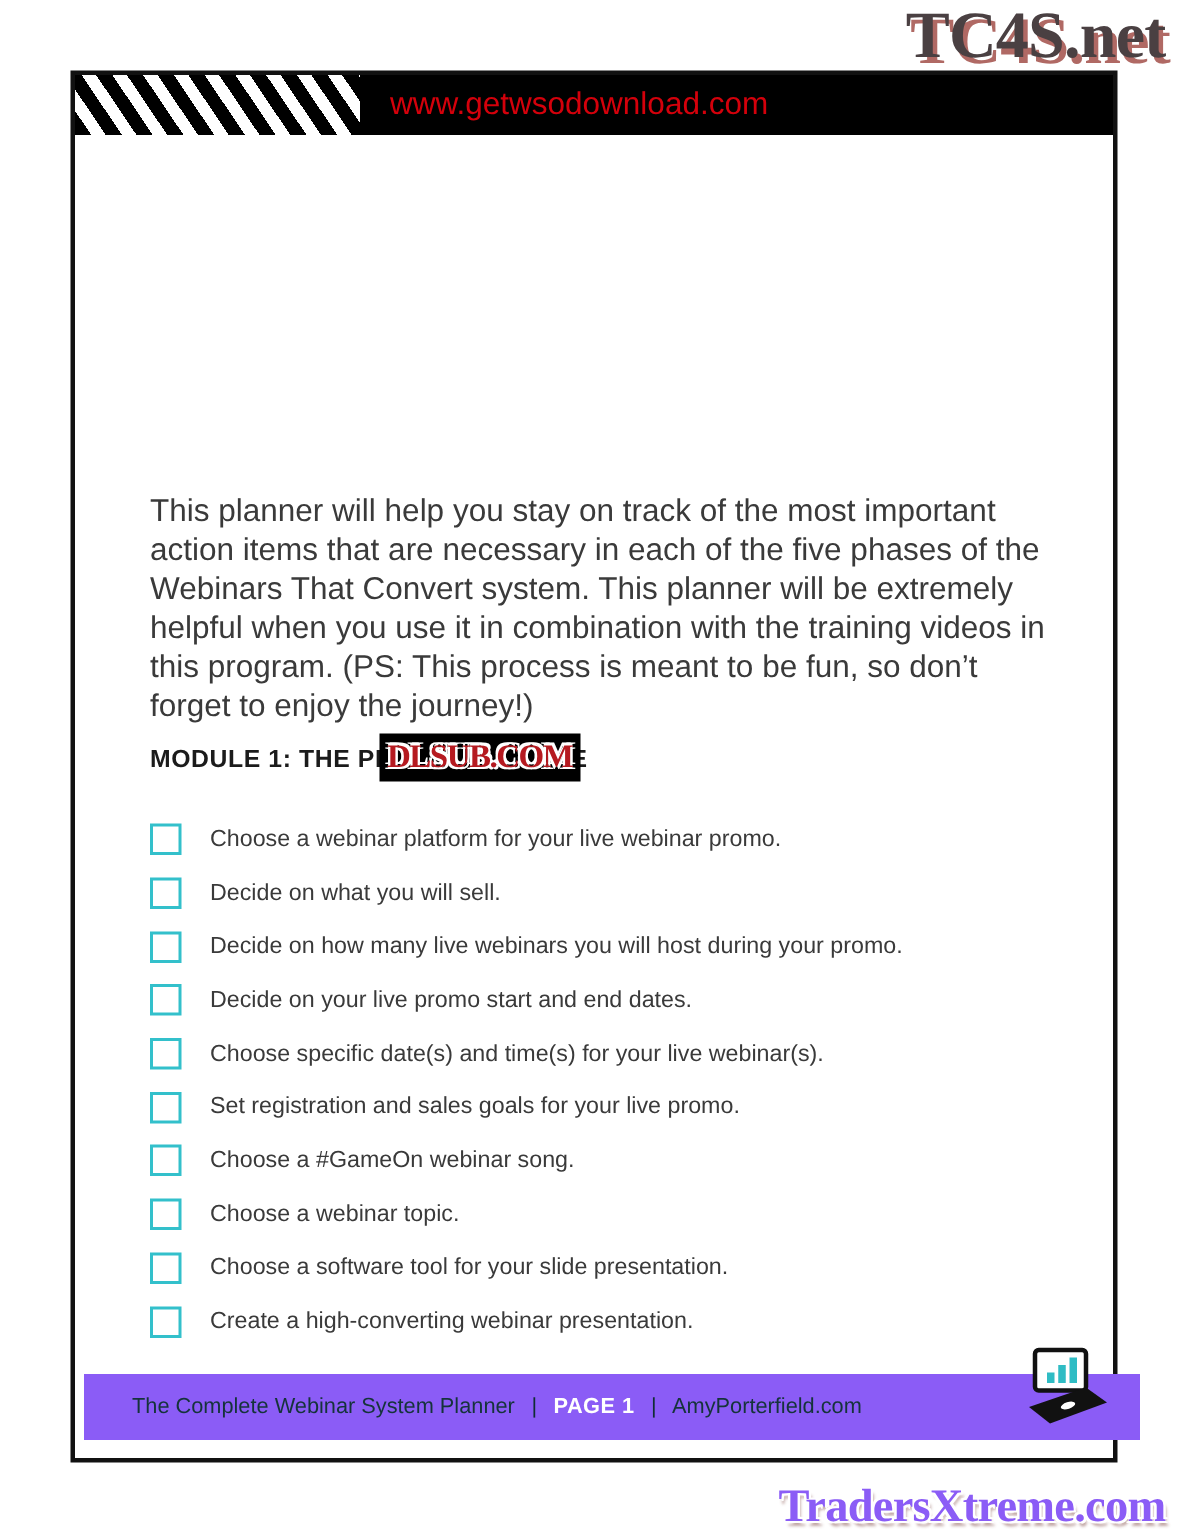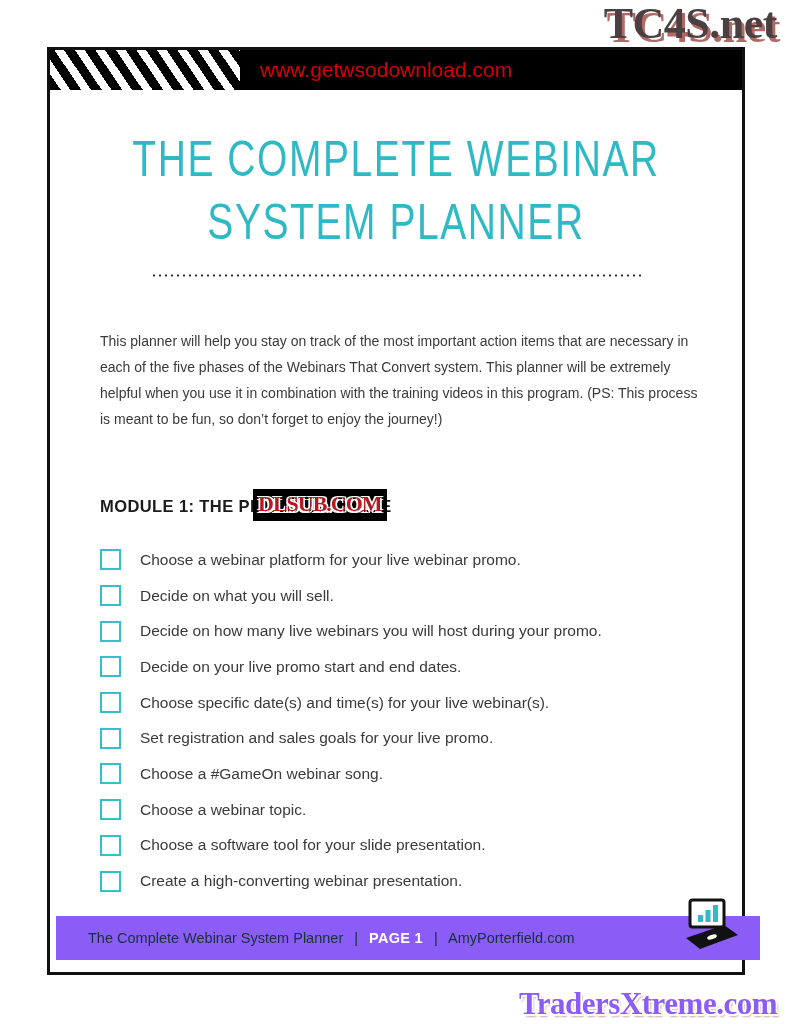--- a/index.html
+++ b/index.html
@@ -80,21 +80,21 @@
     width:490px; height:3px;
     background-image:radial-gradient(circle, #2b2b2b 1px, rgba(0,0,0,0) 1.2px);
     background-size:6px 3px;
     background-repeat:repeat-x;
   }
 
   
   #intro-paragraph{
     position:absolute;
     left:50px; top:278px; width:600px;
-    font-size:14px;
+    font-size:21px;
     line-height:26px;
     color:#3a3a3a;
   }
 
   
   #module-heading{
     position:absolute;
     left:50px; top:447px;
     font-size:16.5px;
     font-weight:bold;
@@ -195,25 +195,20 @@
 
 <div id="tc4s-watermark">TC4S.net</div>
 
 <div id="page-sheet">
 
   <div id="header-bar">
     <div id="hatch-block"></div>
     <div id="header-url">www.getwsodownload.com</div>
   </div>
 
-  <div id="title-block">
-    <div class="doc-title-line">THE COMPLETE WEBINAR</div>
-    <div class="doc-title-line">SYSTEM PLANNER</div>
-    <div id="title-rule"></div>
-  </div>
 
   <div id="intro-paragraph">This planner will help you stay on track of the most important action items that are necessary in each of the five phases of the Webinars That Convert system. This planner will be extremely helpful when you use it in combination with the training videos in this program.  (PS: This process is meant to be fun, so don’t forget to enjoy the journey!)</div>
 
   <div id="module-heading">
     <span>MODULE 1:  THE PLANNING PHASE</span>
   </div>
   <div id="dlsub-watermark">DLSUB.COM</div>
 
   <div id="checklist">
 

